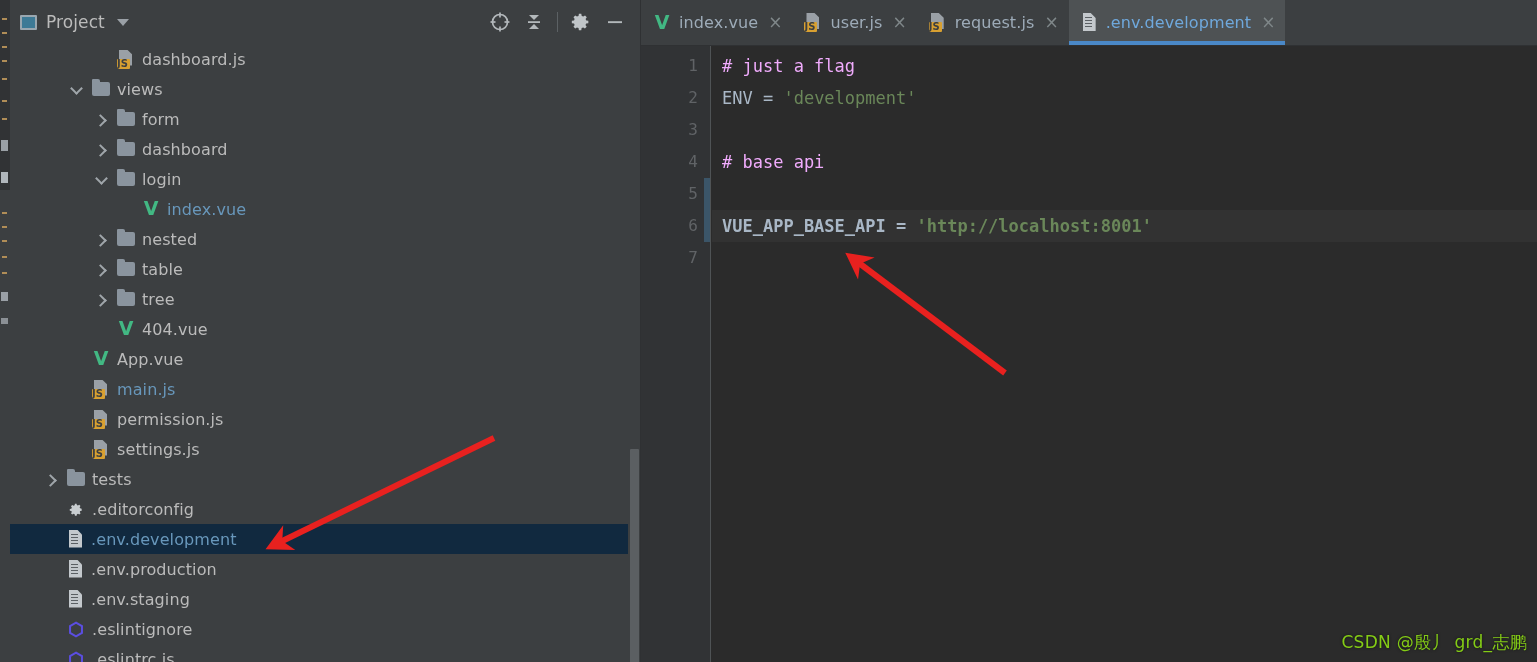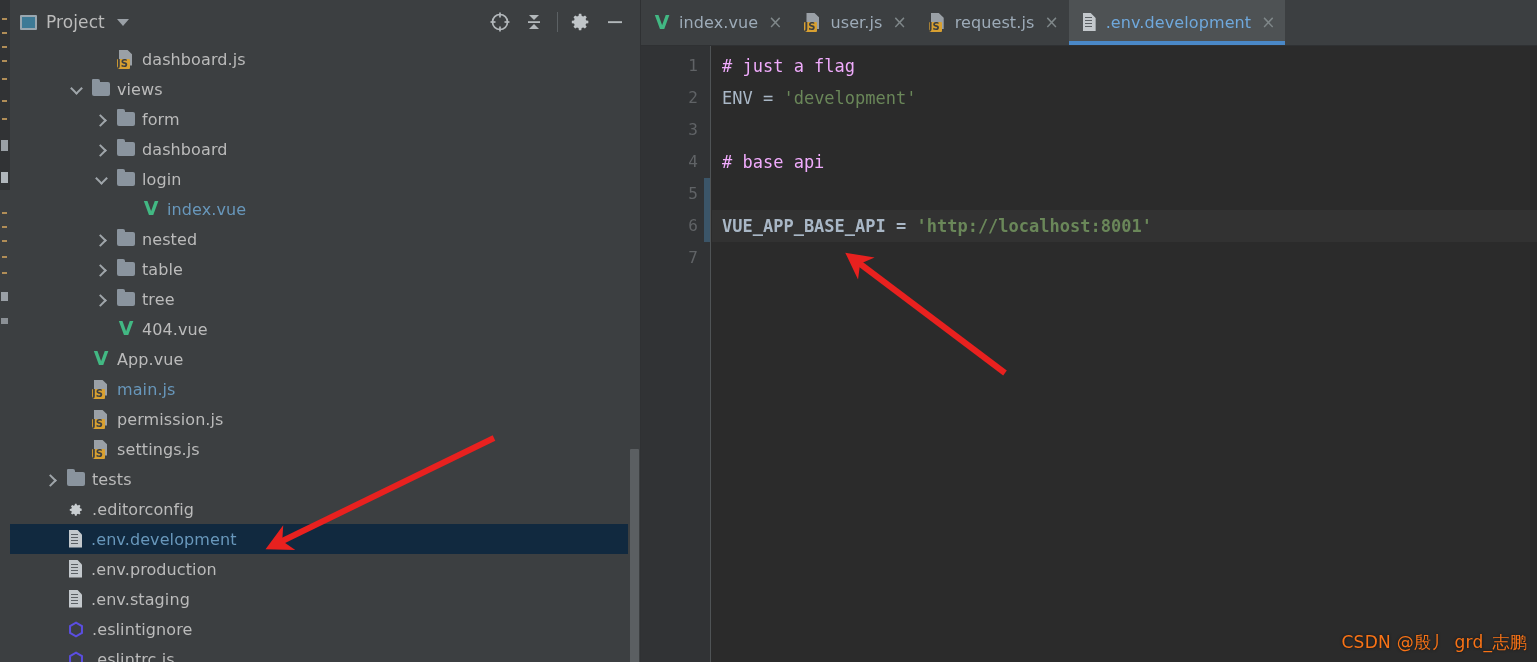--- a/index.html
+++ b/index.html
@@ -323,21 +323,21 @@
     position: absolute;
     left: 0; top: 0;
     width: 1537px; height: 662px;
     pointer-events: none;
   }
 
   .watermark {
     position: absolute;
     right: 10px; bottom: 8px;
     font-size: 17px;
-    color: #f97316;
+    color: #84cc16;
     font-family: "DejaVu Sans", "Liberation Sans", sans-serif;
     letter-spacing: .3px;
     text-shadow: 0 0 3px rgba(0,0,0,.6);
   }
 </style>
 </head>
 <body>
 
 <div id="app">
 

